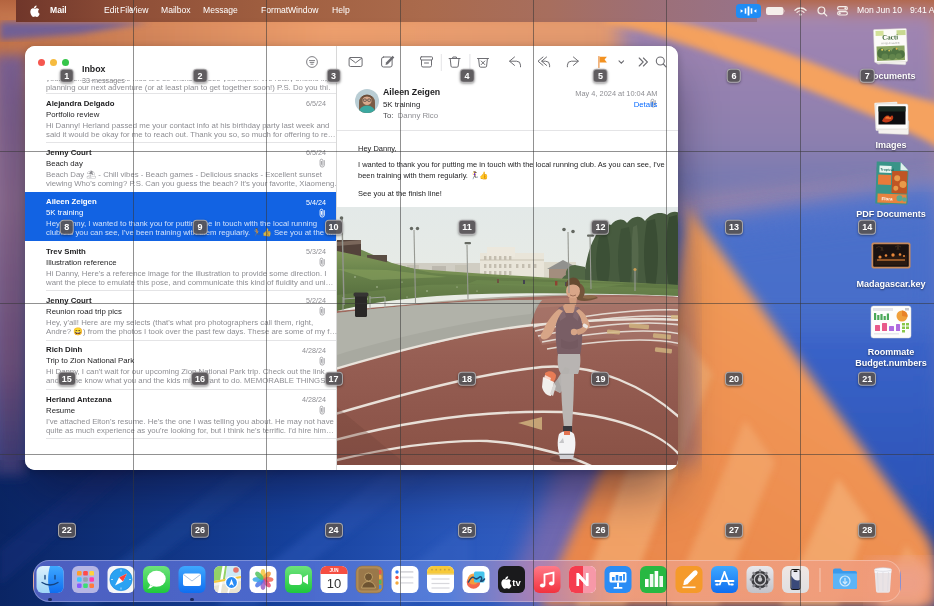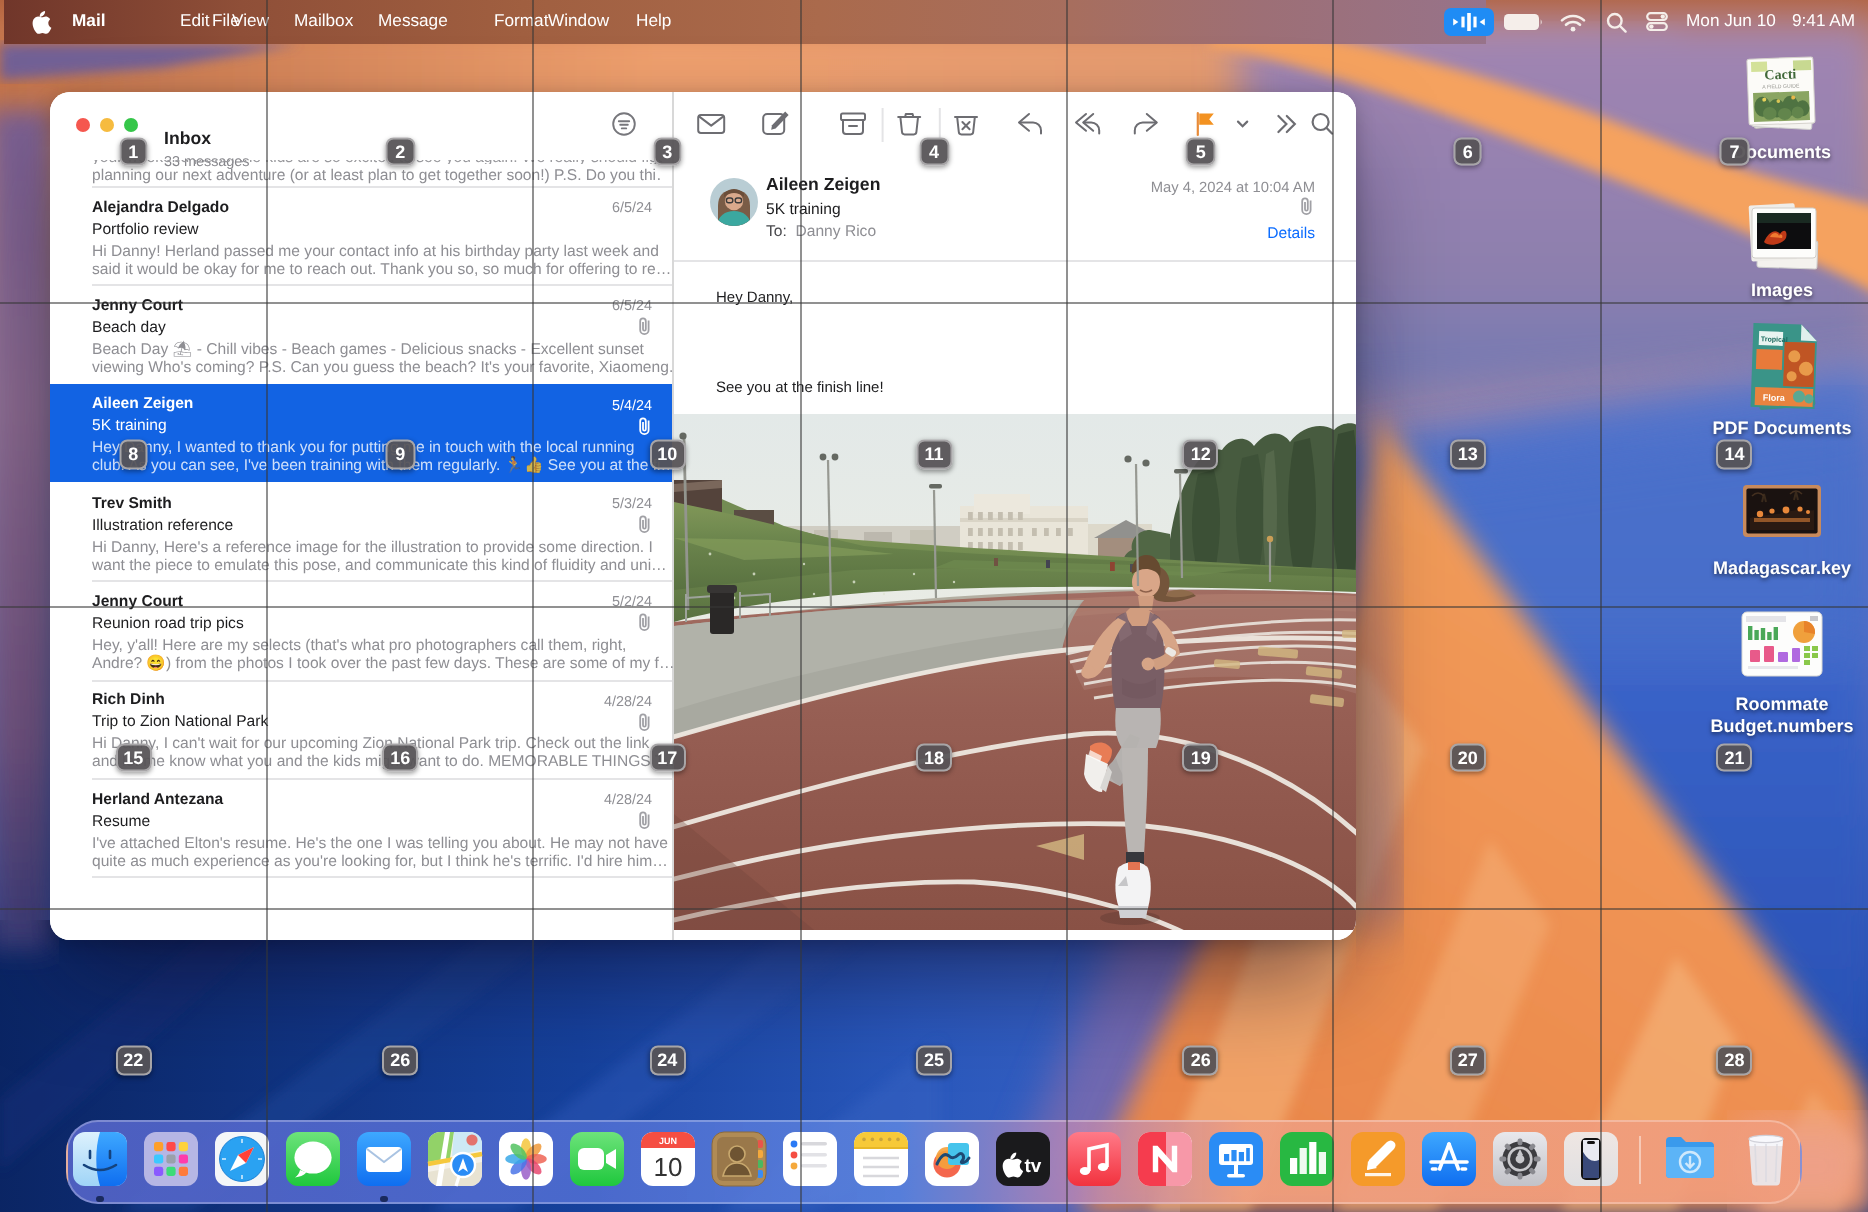--- a/index.html
+++ b/index.html
@@ -1,21 +1,21 @@
 <!DOCTYPE html>
 <html><head>
 <meta charset="utf-8">
 <style>
   html,body{margin:0;padding:0;}
   body{width:934px;height:606px;overflow:hidden;position:relative;font-family:"Liberation Sans",sans-serif;-webkit-font-smoothing:antialiased;}
   .abs{position:absolute;}
   
   #wall{left:0;top:0;width:934px;height:606px;}
   
-  #menubar{left:2px;top:0;width:741px;height:22px;color:#fff;font-size:8.6px;
+  #menubar{left:16px;top:0;width:741px;height:22px;color:#fff;font-size:8.6px;
     background:linear-gradient(90deg,#70362a 0%,#8f4f38 16%,#a05f40 35%,#aa6a4c 55%,#a76e5e 72%,#9d6f76 85%,#97738a 100%);}
   #menubar .mi{position:absolute;top:4.5px;white-space:nowrap;}
   
   #win{left:25px;top:46px;width:653px;height:424px;border-radius:10px;background:#fff;
        box-shadow:0 24px 50px -8px rgba(15,8,35,.55), 0 2px 10px rgba(0,0,0,.22);overflow:hidden;}
   #sidebar{left:0;top:0;width:311px;height:424px;background:#fff;}
   #msgpane{left:311px;top:0;width:342px;height:424px;background:#fff;border-left:1px solid #d8d8d8;}
   .tl{width:7.6px;height:7.6px;border-radius:50%;position:absolute;top:12.7px;}
   #inboxh{left:57px;top:8px;}
   #inboxh .t1{font-size:8.8px;font-weight:bold;color:#1d1d1f;margin-top:10px;}
@@ -273,24 +273,25 @@
         <path d="M3,24 Q5,16.5 12,16.5 Q19,16.5 21,24 Z" fill="#3ba8a0"></path>
       </g>
     </svg>
     <div class="abs" style="left:46px;top:41px;font-size:8.8px;font-weight:bold;color:#1d1d1f;">Aileen Zeigen</div>
     <div class="abs" style="left:46px;top:53.5px;font-size:7.8px;color:#1d1d1f;">5K training</div>
     <div class="abs" style="left:46px;top:65px;font-size:7.8px;color:#8e8e93;"><span style="color:#48484c;">To:</span>&nbsp; Danny Rico</div>
     <div class="abs" style="right:21.5px;top:43px;font-size:7.4px;color:#8e8e93;">May 4, 2024 at 10:04 AM</div>
     <svg class="abs" style="right:22px;top:52px;" width="8" height="10" viewBox="0 0 8 10">
         <path d="M6.3,2.2 L6.3,7 a2.1,2.1 0 0 1 -4.2,0 L2.1,2.6 a1.4,1.4 0 0 1 2.8,0 L4.9,6.6 a0.7,0.7 0 0 1 -1.4,0 L3.5,3" fill="none" stroke="#a0a0a5" stroke-width="0.9"></path>
       </svg>
-    <div class="abs" style="right:21.5px;top:66px;font-size:7.8px;font-weight:500;color:#0b6cff;text-align:right;">Details</div>
+    <div class="abs" style="right:21.5px;top:54px;font-size:7.8px;font-weight:500;color:#0b6cff;text-align:right;">Details</div>
     <div class="abs" style="left:0;top:83.5px;width:342px;border-top:1px solid #e4e4e6;"></div>
 
     <div class="abs" style="left:21px;top:98px;font-size:7.5px;color:#1d1d1f;">Hey Danny,</div>
+    <div class="abs" style="left:21px;top:114px;width:312px;font-size:7.5px;line-height:10.7px;color:#1d1d1f;">I wanted to thank you for putting me in touch with the local running club. As you can see, I've been training with them regularly. 🏃‍♀️👍</div>
     <div class="abs" style="left:21px;top:142.5px;font-size:7.5px;color:#1d1d1f;">See you at the finish line!</div>
 
     <svg class="abs" style="left:0;top:160.6px;" width="342" height="258" viewBox="0 0 342 258">
       <defs>
         <linearGradient id="ptrack" x1="0" y1="0" x2="0" y2="1">
           <stop offset="0" stop-color="#9e675c"></stop>
           <stop offset="0.35" stop-color="#93584d"></stop>
           <stop offset="1" stop-color="#84493e"></stop>
         </linearGradient>
         <linearGradient id="psky" x1="0" y1="0" x2="0" y2="1">

